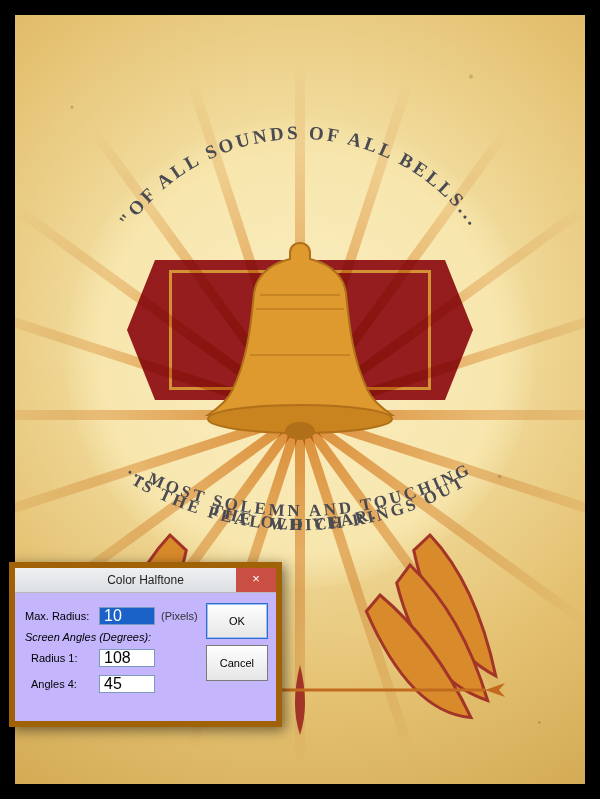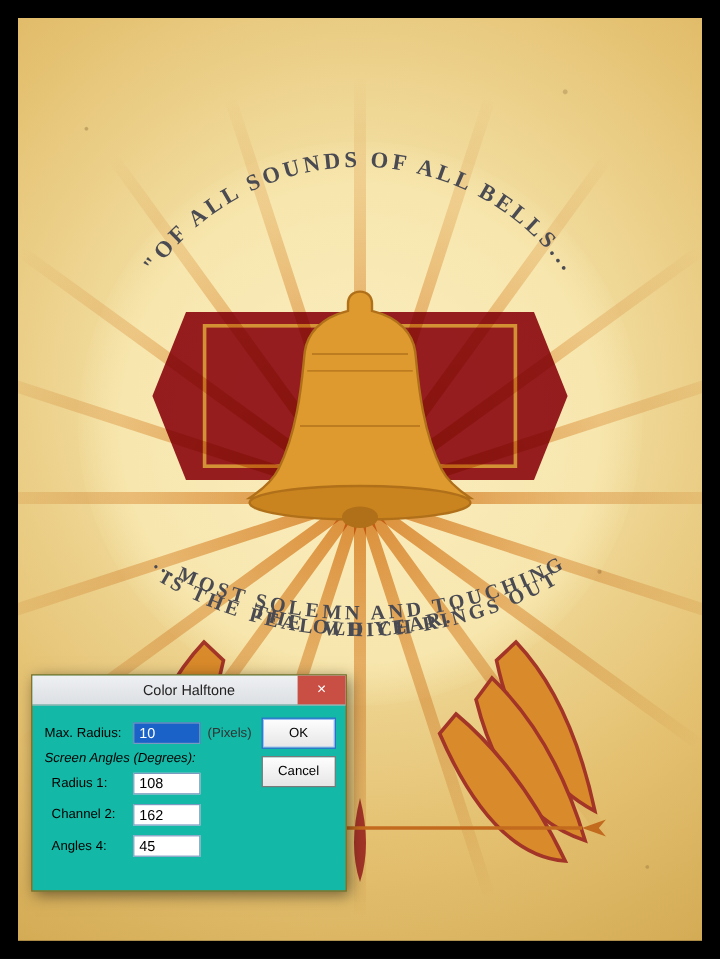--- a/index.html
+++ b/index.html
@@ -100,24 +100,24 @@
   .arc-text text{
     font-family: Georgia, "Times New Roman", serif;
     font-weight:700;
     fill:#4a4a52;
     letter-spacing:3px;
   }
 
   
   .dialog {
     position:absolute;
-    left:26px; top:562px;
+    left:9px; top:562px;
     width:261px;
-    background:#14b8a6;
-    border:1px solid #a16207;
+    background:#c4b5fd;
+    border:6px solid #a16207;
     box-shadow: 3px 3px 12px rgba(0,0,0,.5);
     font-size:11px;
     color:#000;
   }
   .titlebar{
     height:24px;
     background:linear-gradient(#eef0f2,#dcdfe3);
     border-bottom:1px solid #b8b8b8;
     display:flex; align-items:center; position:relative;
   }
@@ -134,29 +134,29 @@
   .right{width:74px; display:flex; flex-direction:column; gap:6px;}
   .row{display:flex; align-items:center; height:26px; gap:6px;}
   .row label{white-space:nowrap;}
   .row .lab1{width:68px;}
   .row .ch{width:62px;text-align:left;padding-left:6px;}
   .inp{
     width:56px; height:18px;
     border:1px solid #7a9ac0;
     background:#fff;
     padding:0 4px;
-    font-size:12px;
+    font-size:16px;
     font-family:inherit;
     box-sizing:border-box;
   }
   .inp.sel{background:#1a62c8;color:#fff;}
   .unit{color:#333;}
   .subhead{margin:2px 0 2px 0;font-style:italic;}
   .btn{
-    height:26px;
+    height:36px;
     border:1px solid #7a7a7a;
     background:linear-gradient(#fefefe,#e6e6e6);
     font-size:11px;
     cursor:pointer;
   }
   .btn.default{border:1px solid #2b6dd0; box-shadow:0 0 0 1px #9cc1f0 inset;}
 </style>
 </head>
 <body>
 
@@ -287,24 +287,20 @@
           <label class="lab1">Max. Radius:</label>
           <input class="inp sel" value="10" style="">
           <span class="unit">(Pixels)</span>
         </div>
         <div class="subhead">Screen Angles (Degrees):</div>
         <div class="row">
           <label class="ch">Radius 1:</label>
           <input class="inp" value="108" style="">
         </div>
         <div class="row">
-          <label class="ch">Channel 2:</label>
-          <input class="inp" value="162" style="">
-        </div>
-        <div class="row">
           <label class="ch">Angles 4:</label>
           <input class="inp" value="45" style="">
         </div>
       </div>
       <div class="right">
         <button class="btn default">OK</button>
         <button class="btn">Cancel</button>
       </div>
     </div>
   </div>

